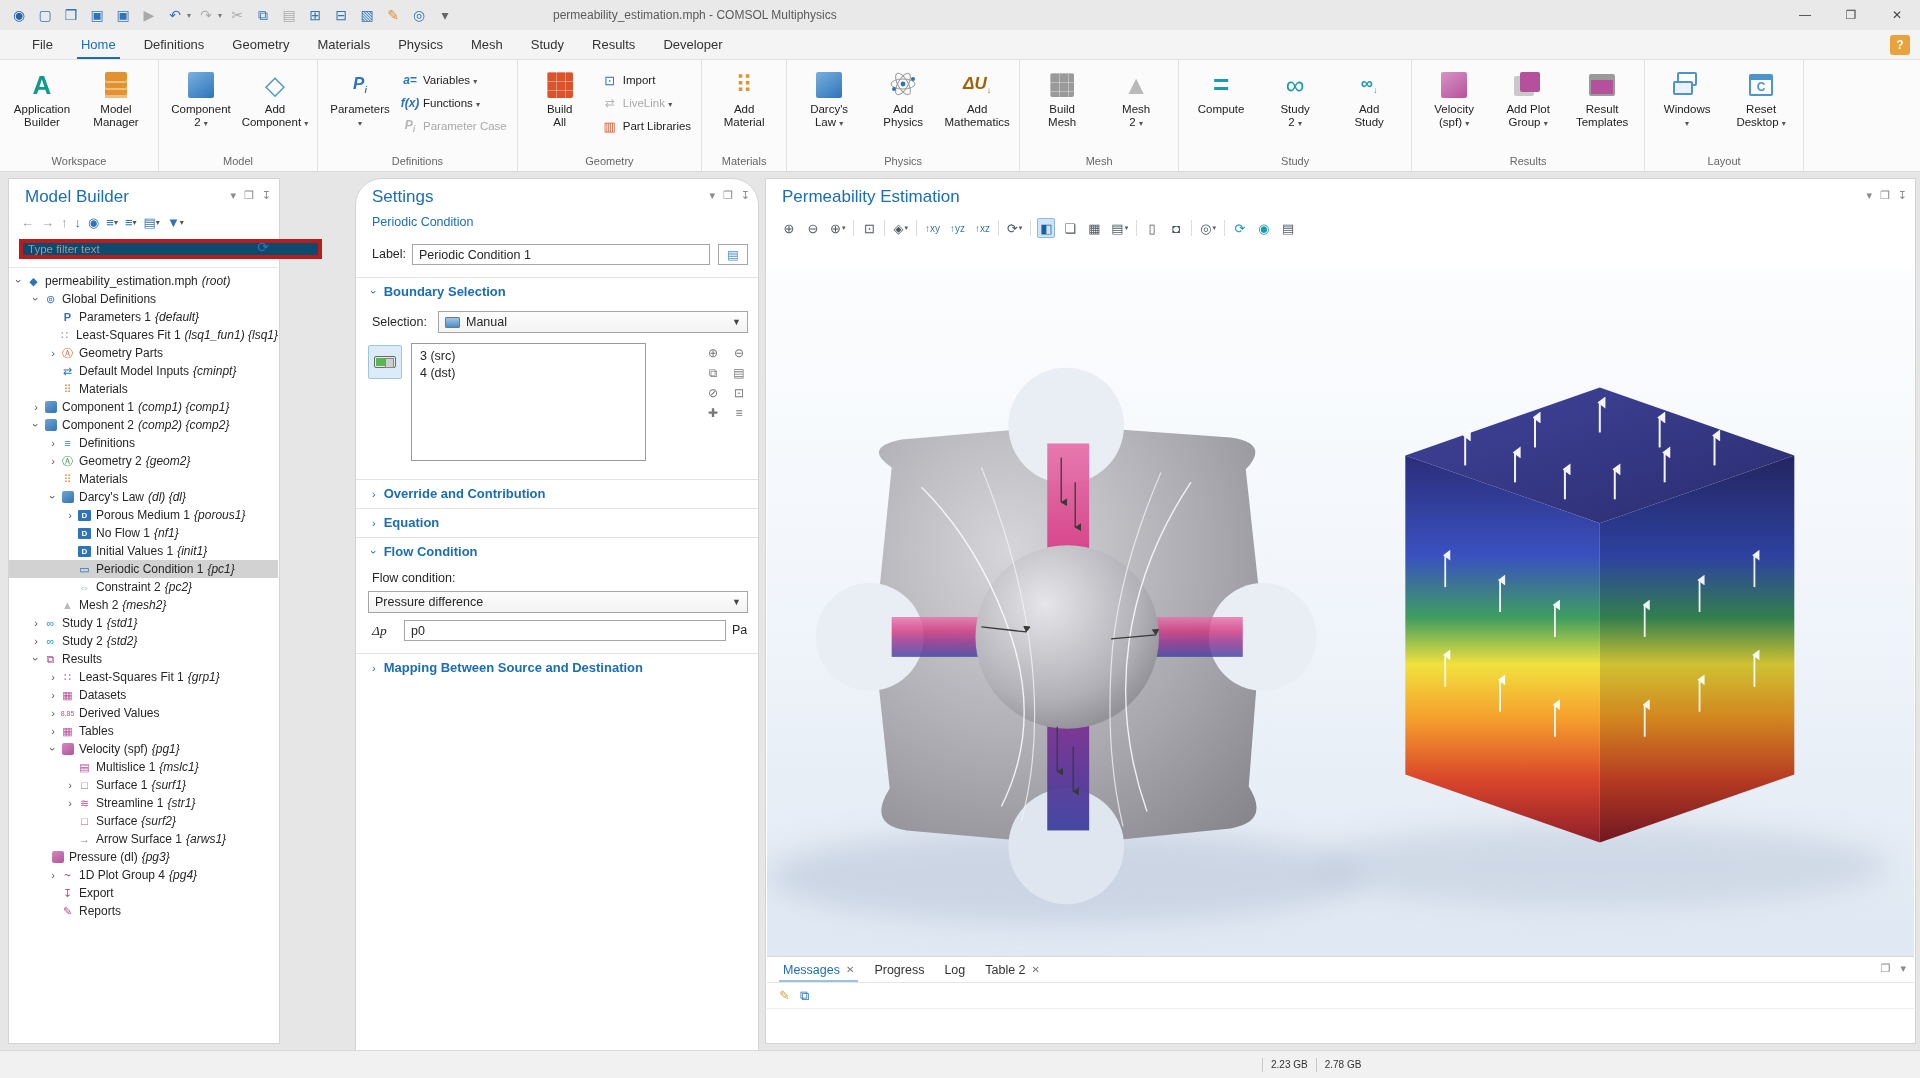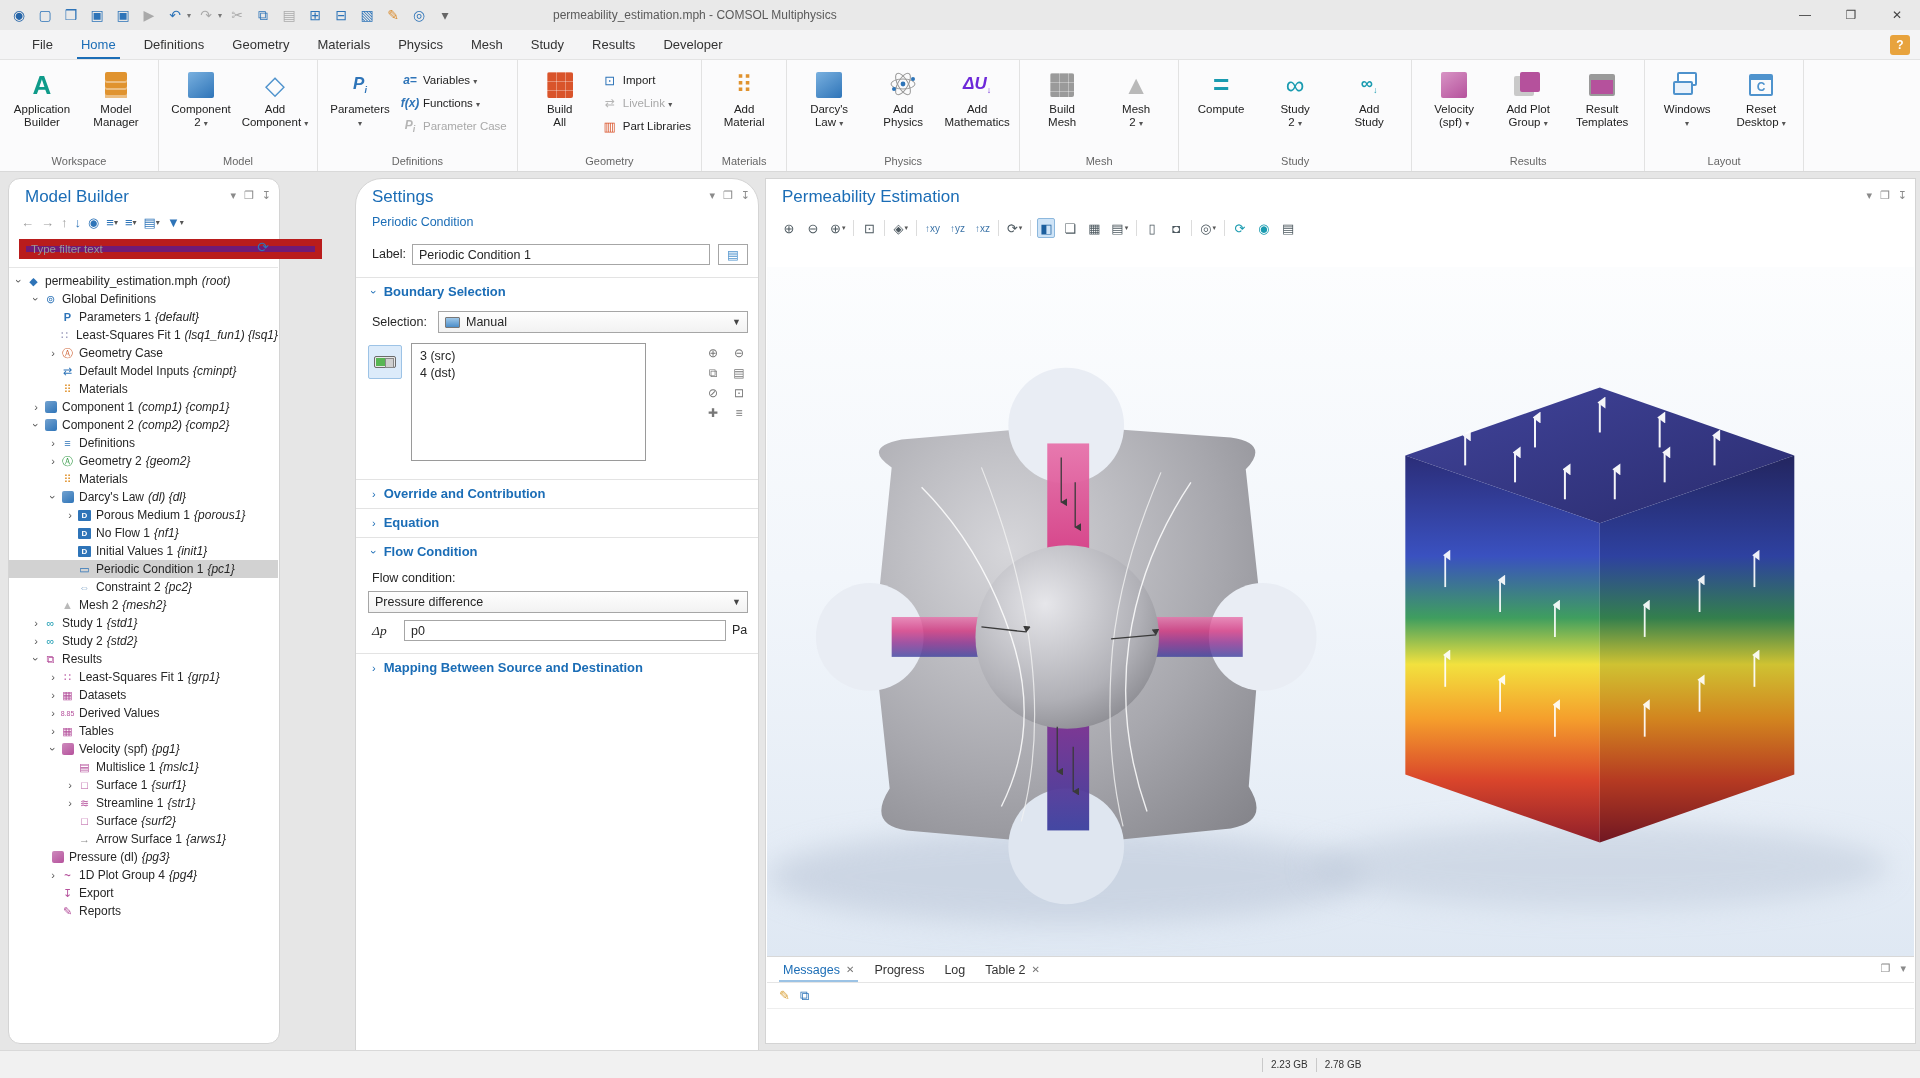--- a/index.html
+++ b/index.html
@@ -38,31 +38,31 @@
   .sic{width:16px;height:16px;display:inline-flex;align-items:center;justify-content:center;font-size:12px;}
   .dd{font-size:8px;color:#555;}
   .cube{border-radius:2px;display:inline-block;}
   .gridcube{display:inline-block;border-radius:2px;background-image:linear-gradient(#ffffff55 1px,transparent 1px),linear-gradient(90deg,#ffffff55 1px,transparent 1px);background-size:9px 9px;}
   .stack2{position:relative;display:inline-block;}
   .stack2 i{position:absolute;border-radius:2px;display:block;}
   .subic{font-style:italic;font-weight:bold;color:var(--ablue);}
   
   #main{position:absolute;left:0;top:172px;width:1920px;height:878px;background:#e6e6e6;}
   .panel{position:absolute;background:#fff;border:1px solid var(--bord);}
-  #mb{left:8px;top:6px;width:272px;height:866px;border-radius:12px;}
+  #mb{left:8px;top:6px;width:272px;height:866px;}
   #settings{left:355px;top:6px;width:404px;height:918px;border-radius:27px;}
   #gfx{left:765px;top:6px;width:1151px;height:866px;overflow:hidden;}
   .phead{position:absolute;left:16px;top:8px;font-size:17px;color:var(--blue);}
   .pheadicons{position:absolute;right:8px;top:10px;display:flex;gap:8px;color:#8a8a8a;font-size:11px;}
   .pheadicons span{cursor:default;}
   
   #mbtools{position:absolute;left:12px;top:36px;display:flex;align-items:center;gap:7px;}
   .mbt{font-size:13px;color:var(--ablue);display:inline-flex;align-items:center;}
   .mbt.gray{color:#9b9b9b;}
-  #mbfilter{position:absolute;left:10px;top:60px;width:303px;height:20px;border:7px solid #b91c1c;background:#701a75;color:#9a9a9a;font-size:11.5px;padding:0 5px;display:flex;align-items:center;}
+  #mbfilter{position:absolute;left:10px;top:60px;width:303px;height:20px;border:4px solid #b91c1c;background:#0c4a6e;color:#9a9a9a;font-size:11.5px;padding:0 5px;display:flex;align-items:center;}
   #mbrefresh{position:absolute;right:10px;top:60px;color:var(--ablue);font-size:14px;}
   #tree{position:absolute;left:0px;top:88px;right:1px;bottom:1px;overflow:hidden;border-top:1px solid #e6e6e6;padding-top:4px;}
   .trow{height:18px;display:flex;align-items:center;font-size:12px;white-space:nowrap;}
   .trow.sel{background:#d2d2d2;}
   .texp{width:12px;text-align:center;color:#555;font-size:11px;display:inline-block;}
   .texp.open{transform:rotate(90deg);}
   .ticon{width:15px;height:15px;margin:0 4px 0 1px;display:inline-flex;align-items:center;justify-content:center;font-size:11px;flex:none;}
   .ttag{font-style:italic;margin-left:4px;}
   .dbox{width:13px;height:11px;background:var(--ablue);color:#fff;font-size:8px;font-weight:bold;display:inline-flex;align-items:center;justify-content:center;border-radius:1px;}
   
@@ -290,21 +290,21 @@
                   <circle cx="14" cy="14" r="2.4" fill="#2e74b8"></circle>
                   <circle cx="24" cy="9" r="2" fill="#2e74b8"></circle>
                   <circle cx="5" cy="19" r="2" fill="#2e74b8"></circle>
                 </svg></span>
             </div>
             <div class="rt">Add</div>
             <div class="rt">Physics</div>
           </div>
           <div class="rbtn">
             <div class="ric">
-              <span class="subic" style="font-size: 17px; color: #6d28d9;">ΔU<sub style="font-size:9px">↓</sub></span>
+              <span class="subic" style="font-size: 17px; color: #a16207;">ΔU<sub style="font-size:9px">↓</sub></span>
             </div>
             <div class="rt">Add</div>
             <div class="rt">Mathematics</div>
           </div>
         </div>
         <div class="rlabel">Physics</div>
       </div>
       <div class="rgroup">
         <div class="rbody">
           <div class="rbtn">
@@ -445,21 +445,21 @@
           </div>
           <div class="trow" style="padding-left: 38px;">
             <span class="texp"></span>
             <span class="ticon" style="color: rgb(138, 138, 176);">∷</span>
             <span>Least-Squares Fit 1</span>
             <span class="ttag">(lsq1_fun1) {lsq1}</span>
           </div>
           <div class="trow" style="padding-left: 38px;">
             <span class="texp">›</span>
             <span class="ticon" style="color: rgb(208, 106, 63);">Ⓐ</span>
-            <span>Geometry Case</span>
+            <span>Geometry Parts</span>
           </div>
           <div class="trow" style="padding-left: 38px;">
             <span class="texp"></span>
             <span class="ticon" style="color: rgb(46, 116, 184);">⇄</span>
             <span>Default Model Inputs</span>
             <span class="ttag">{cminpt}</span>
           </div>
           <div class="trow" style="padding-left: 38px;">
             <span class="texp"></span>
             <span class="ticon" style="color: rgb(224, 147, 47);">⠿</span>

